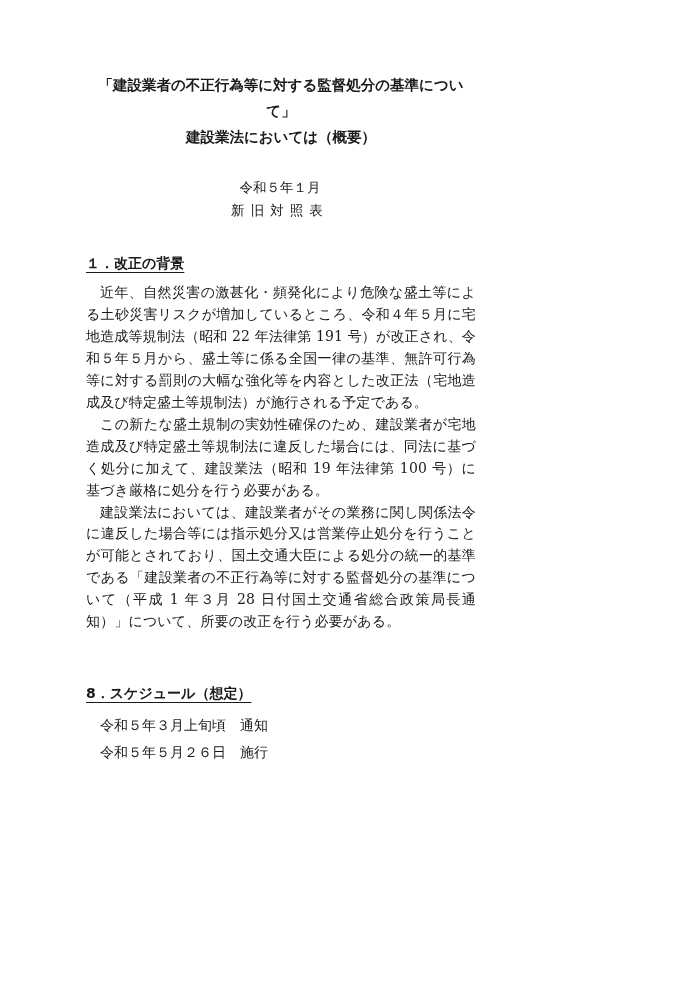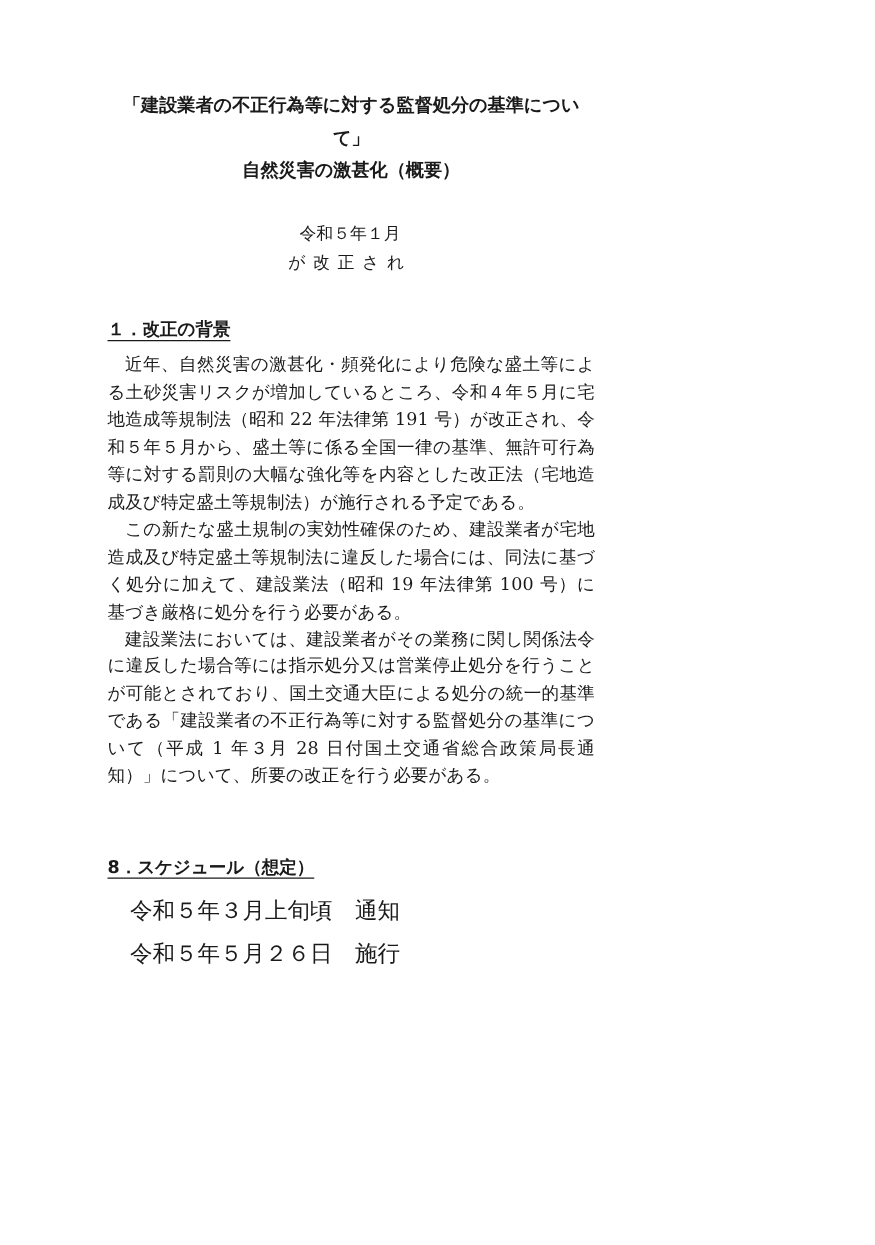--- a/index.html
+++ b/index.html
@@ -53,38 +53,38 @@
   .body-para {
     margin: 0;
     font-size: 14px;
     line-height: 1.57;
     text-align: justify;
     text-indent: 1em;
     letter-spacing: 0.01em;
   }
   .schedule-line {
     margin: 0;
-    font-size: 18px;
+    font-size: 14px;
     line-height: 1.9;
     padding-left: 1em;
   }
 </style>
 </head>
 <body>
 
 <div class="page">
 
   <h1 class="doc-title">
     <span>「建設業者の不正行為等に対する監督処分の基準について」</span><br>
-    <span>自然災害の激甚化（概要）</span>
+    <span>建設業法においては（概要）</span>
   </h1>
 
   <div class="meta">
     <div>令和５年１月</div>
-    <div class="org">が改正され</div>
+    <div class="org">新旧対照表</div>
   </div>
 
   <div class="section section-1">
     <h2 class="section-heading"><span class="u">１．改正の背景</span></h2>
     <p class="body-para">近年、自然災害の激甚化・頻発化により危険な盛土等による土砂災害リスクが増加しているところ、令和４年５月に宅地造成等規制法（昭和 22 年法律第 191 号）が改正され、令和５年５月から、盛土等に係る全国一律の基準、無許可行為等に対する罰則の大幅な強化等を内容とした改正法（宅地造成及び特定盛土等規制法）が施行される予定である。</p>
     <p class="body-para">この新たな盛土規制の実効性確保のため、建設業者が宅地造成及び特定盛土等規制法に違反した場合には、同法に基づく処分に加えて、建設業法（昭和 19 年法律第 100 号）に基づき厳格に処分を行う必要がある。</p>
     <p class="body-para">建設業法においては、建設業者がその業務に関し関係法令に違反した場合等には指示処分又は営業停止処分を行うことが可能とされており、国土交通大臣による処分の統一的基準である「建設業者の不正行為等に対する監督処分の基準について（平成 1 年３月 28 日付国土交通省総合政策局長通知）」について、所要の改正を行う必要がある。</p>
   </div>
 
 

